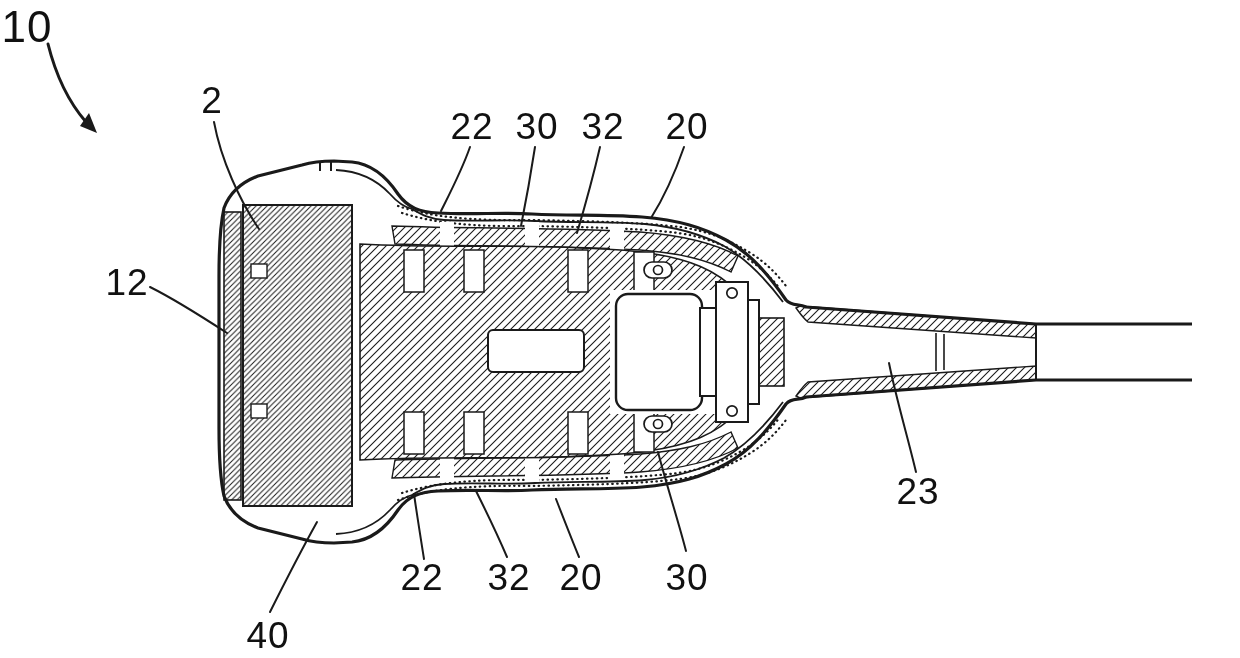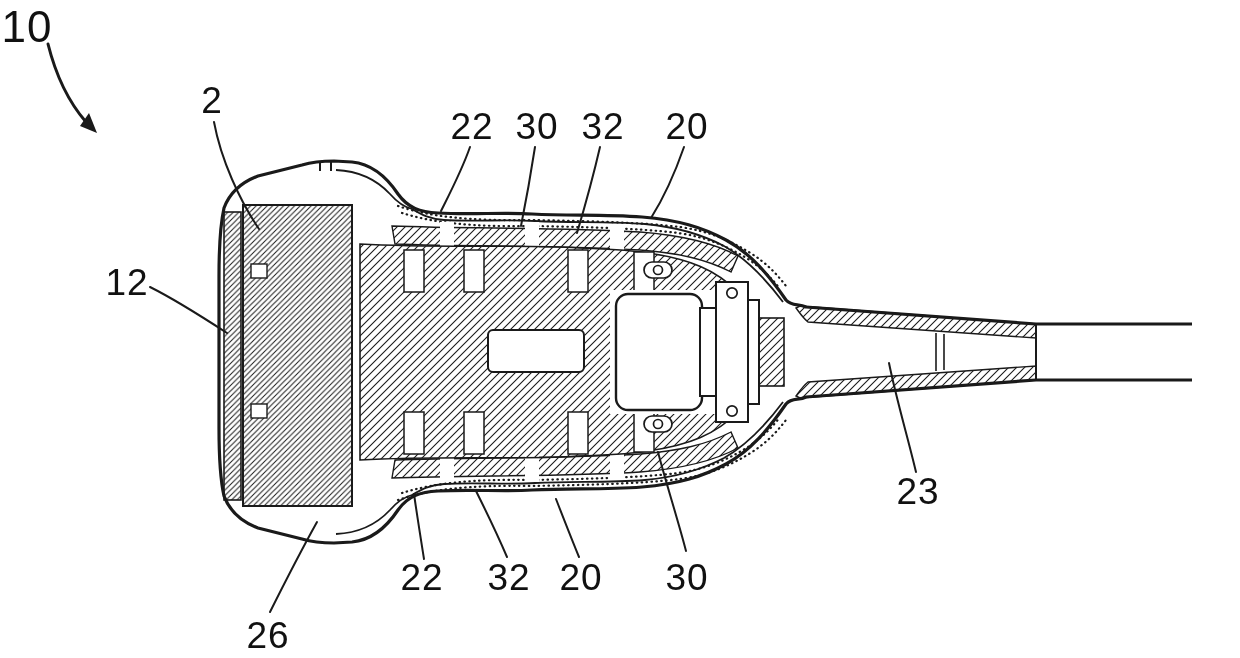--- a/index.html
+++ b/index.html
@@ -193,15 +193,15 @@
   <div class="ref-label" style="left:472px;top:127px">22</div>
   <div class="ref-label" style="left:537px;top:127px">30</div>
   <div class="ref-label" style="left:603px;top:127px">32</div>
   <div class="ref-label" style="left:687px;top:127px">20</div>
   <div class="ref-label" style="left:127px;top:283px">12</div>
   <div class="ref-label" style="left:918px;top:492px">23</div>
   <div class="ref-label" style="left:422px;top:578px">22</div>
   <div class="ref-label" style="left:509px;top:578px">32</div>
   <div class="ref-label" style="left:581px;top:578px">20</div>
   <div class="ref-label" style="left:687px;top:578px">30</div>
-  <div class="ref-label" style="left:268px;top:636px">26</div>
+  <div class="ref-label" style="left:268px;top:636px">40</div>
 
 </div>
 
 </body></html>

